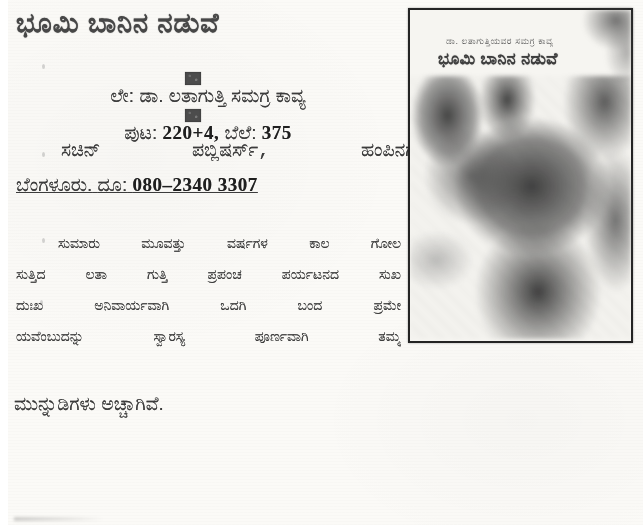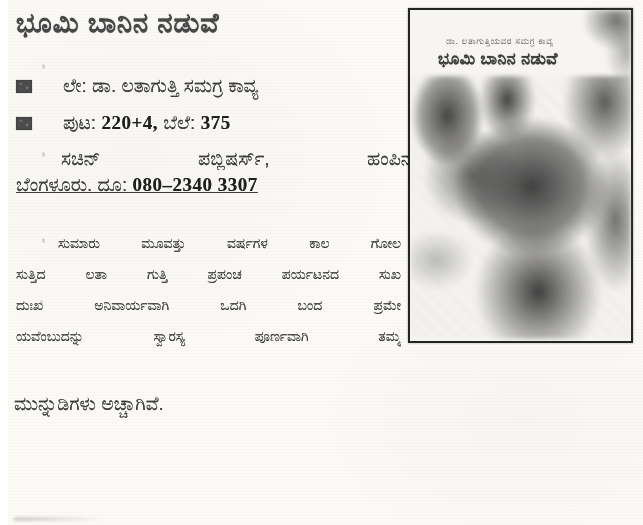--- a/index.html
+++ b/index.html
@@ -23,40 +23,40 @@
   .ink{ text-shadow:0 0 .6px rgba(45,45,45,.65); }
   .title{
     position:absolute;left:8px;top:8px;width:380px;
     font-size:27px;font-weight:700;letter-spacing:1px;color:#474747;
     text-shadow:0 0 1px rgba(60,60,60,.7);
     filter:blur(.2px);
     margin:0;
   }
   .meta-row{
     position:absolute;left:8px;width:384px;height:28px;
-    display:flex;align-items:center;
+    display:flex;align-items:center;flex-direction:column;
   }
   .meta-row .bullet{
     width:16px;height:13px;margin-right:31px;flex:none;
     background:
       radial-gradient(circle at 30% 30%, #6b6b6b 1px, transparent 1.6px),
       radial-gradient(circle at 70% 60%, #777 1px, transparent 1.6px),
       #4c4c4c;
     box-shadow:inset 0 0 2px #2c2c2c, 0 0 1px rgba(0,0,0,.4);
     filter:blur(.3px);
   }
   .meta-text{font-size:19px;color:#3c3c3c;}
   .num{
     font-family:"Liberation Serif", serif;font-weight:700;color:#1f1f1f;
     letter-spacing:.5px;
   }
   .pub-line1{
-    position:absolute;left:8px;top:148px;width:376px;padding-left:45px;
+    position:absolute;left:8px;top:140px;width:376px;padding-left:45px;
     display:flex;justify-content:space-between;
-    font-size:19px;color:#3c3c3c;
+    font-size:19px;color:#3c3c3c;font-family:Liberation Mono, monospace;
   }
   .pub-line2{
     position:absolute;left:8px;top:174px;width:384px;
     font-size:19px;color:#3c3c3c;text-decoration:underline;
   }
   .col-para{
     position:absolute;left:8px;top:228px;width:385px;
     font-size:14px;line-height:31px;color:#3c3c3c;
   }
   .full-para{

